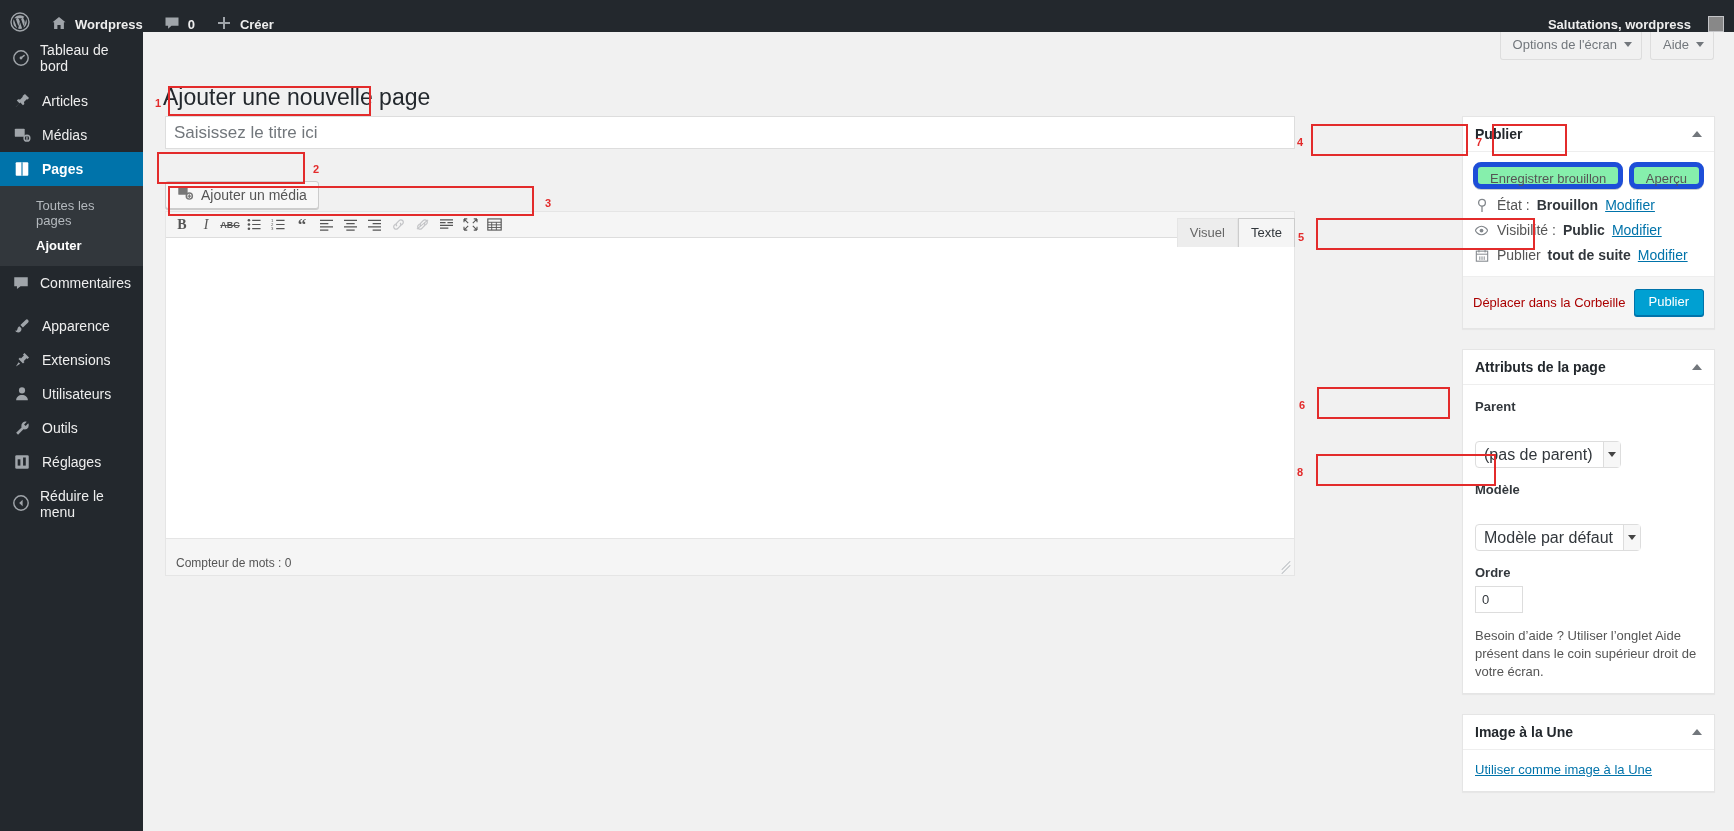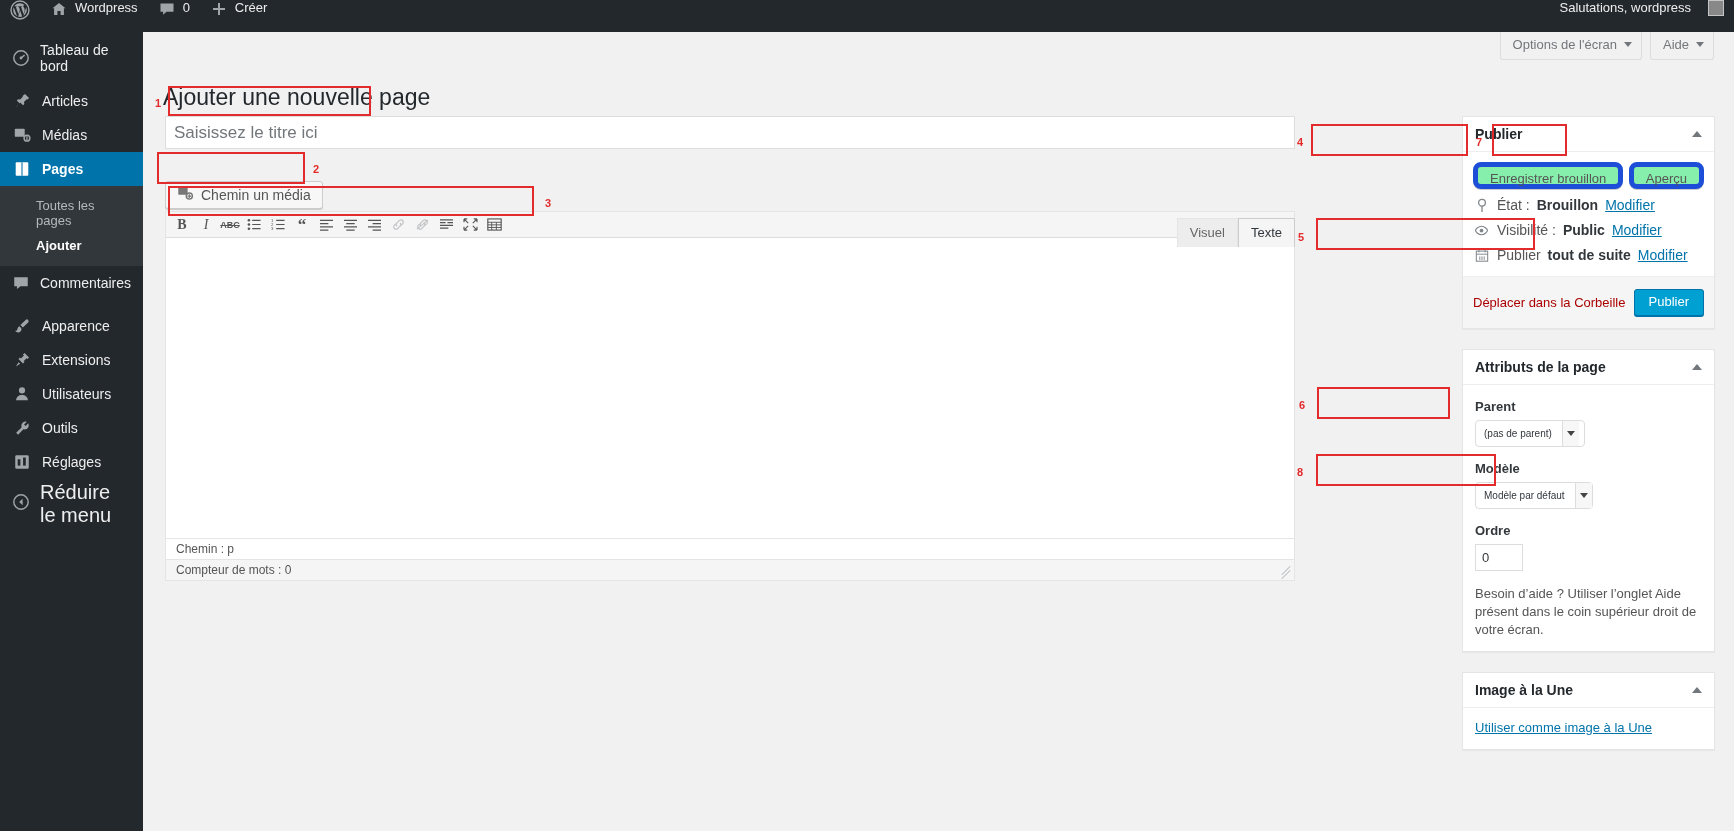--- a/index.html
+++ b/index.html
@@ -15,23 +15,24 @@
   }
 
   
   .adminbar {
     position: absolute; top: 0; left: 0; right: 0; height: 32px;
     background: #23282d; color: #eee;
     display: flex; align-items: center;
     font-size: 13px; z-index: 50;
   }
   .ab-item {
-    display: flex; align-items: flex-start; gap: 7px;
+    display: flex; align-items: flex-end; gap: 7px;
     height: 32px; padding: 0 10px; color: #eee; cursor: pointer;
     white-space: nowrap;
+    font-weight: bold;
   }
   .ab-spacer { flex: 1; }
   .ab-logo { width: 20px; height: 20px; }
   .ab-icon { display: inline-flex; align-items: center; justify-content: center; width: 18px; height: 18px; color: #a0a5aa; }
   .ab-greet { padding-right: 8px; }
   .ab-avatar {
     width: 16px; height: 16px; background: #888; border: 1px solid #c3c4c7;
     display: inline-block; margin-left: 2px;
   }
 
@@ -50,21 +51,21 @@
   .menu-item.current { background: #0073aa; color: #fff; font-weight: 600; }
   .menu-item.current .mi-icon { color: #fff; }
   .menu-sep { height: 9px; }
   .submenu { background: #32373c; padding: 7px 0 8px 0; }
   .submenu-item {
     padding: 5px 12px 5px 36px; font-size: 13px; color: #b4b9be; cursor: pointer;
   }
   .submenu-item.current { color: #fff; font-weight: 600; }
   .collapse {
     display: flex; align-items: center; gap: 10px;
-    height: 34px; padding: 0 12px; cursor: pointer; color: #eee; font-size: 20px;
+    height: 34px; padding: 0 12px; cursor: pointer; color: #eee; font-size: 14px;
     margin-top: 8px;
   }
   .collapse .mi-icon { color: #a0a5aa; }
 
   
   .wrap {
     position: absolute; top: 32px; left: 143px; right: 0; bottom: 0;
     background: #f1f1f1; overflow: hidden;
   }
 
@@ -140,21 +141,21 @@
   .tb-btn.disabled { color: #c3c4c7; }
   .tb-btn svg { display: block; }
   .editor-body { height: 300px; background: #fff; }
   .editor-path {
     border-top: 1px solid #e5e5e5; padding: 4px 10px;
     font-size: 12px; color: #555; height: 21px; line-height: 13px;
     background: #fff;
   }
   .editor-status {
     border-top: 1px solid #e5e5e5; background: #f5f5f5;
-    padding: 4px 10px; font-size: 12px; color: #555;
+    padding: 18px 10px; font-size: 12px; color: #555;
     height: 21px; line-height: 13px; position: relative;
   }
   .resize-handle {
     position: absolute; right: 2px; bottom: 1px; width: 12px; height: 12px;
     cursor: ns-resize;
   }
   .resize-handle span {
     display: block; border-bottom: 1px solid #b4b9be; width: 100%;
     margin-top: 3px; transform: rotate(-45deg); transform-origin: center;
   }
@@ -203,22 +204,22 @@
     color: #fff; font-size: 13px; padding: 4px 14px 5px; cursor: pointer;
     box-shadow: 0 1px 0 #0073aa; line-height: 16px; height: 27px;
   }
 
   .pb-body { padding: 10px 12px 12px; }
   .field-label { font-weight: 700; color: #32373c; font-size: 13px; margin: 4px 0 6px; }
   .field-label.tight { margin-top: 14px; }
   .wp-select {
     position: relative; display: inline-flex; align-items: center;
     background: #fff; border: 1px solid #ddd; border-radius: 4px;
-    height: 27px; font-size: 10px; color: #32373c; cursor: pointer;
-    padding: 0 0 0 8px; min-width: 110px;
+    height: 27px; font-size: 16px; color: #32373c; cursor: pointer;
+    padding: 0 0 0 8px; min-width: 110px; margin-top: 21px;
   }
   .wp-select .sel-label { padding-right: 10px; }
   .wp-select .sel-arrow {
     width: 17px; height: 100%; min-height: 25px; background: #f7f7f7;
     border-left: 1px solid #ddd; display: flex; align-items: center; justify-content: center;
   }
   .wp-select .sel-arrow i {
     width: 0; height: 0; border-left: 4px solid transparent;
     border-right: 4px solid transparent; border-top: 5px solid #444;
     display: block;
@@ -431,21 +432,21 @@
 
     <div class="media-row">
       <div class="media-btn">
         <span>
           <svg width="17" height="17" viewBox="0 0 20 20">
               <rect x="1.5" y="3" width="11" height="8.5" rx="1" fill="#777"></rect>
               <circle cx="14.5" cy="13" r="3.6" fill="none" stroke="#777" stroke-width="1.7"></circle>
               <path d="M14.5 10.8v4.4M12.3 13h4.4" stroke="#777" stroke-width="1.4"></path>
             </svg>
         </span>
-        <span>Chemin un média</span>
+        <span>Ajouter un média</span>
       </div>
 
       <div class="editor-tabs">
         <div class="ed-tab">
           <span>Visuel</span>
         </div>
         <div class="ed-tab active">
           <span>Texte</span>
         </div>
       </div>
@@ -512,21 +513,20 @@
             </svg>
         </div>
         <div class="tb-btn">
           <svg width="15" height="13" viewBox="0 0 16 14">
               <rect x="0.8" y="1" width="14.4" height="12" fill="none" stroke="currentColor" stroke-width="1.2"></rect>
               <path d="M0.8 4.6h14.4M0.8 7.4h14.4M0.8 10.2h14.4M5 4.6V13M10 4.6V13" stroke="currentColor" stroke-width="1"></path>
             </svg>
         </div>
       </div>
       <div class="editor-body"></div>
-      <div class="editor-path">Chemin : p</div>
       <div class="editor-status">
         <span>Compteur de mots : 0</span>
         <span class="resize-handle">
             <span></span>
             <span></span>
           </span>
       </div>
     </div>
   </div>
 

